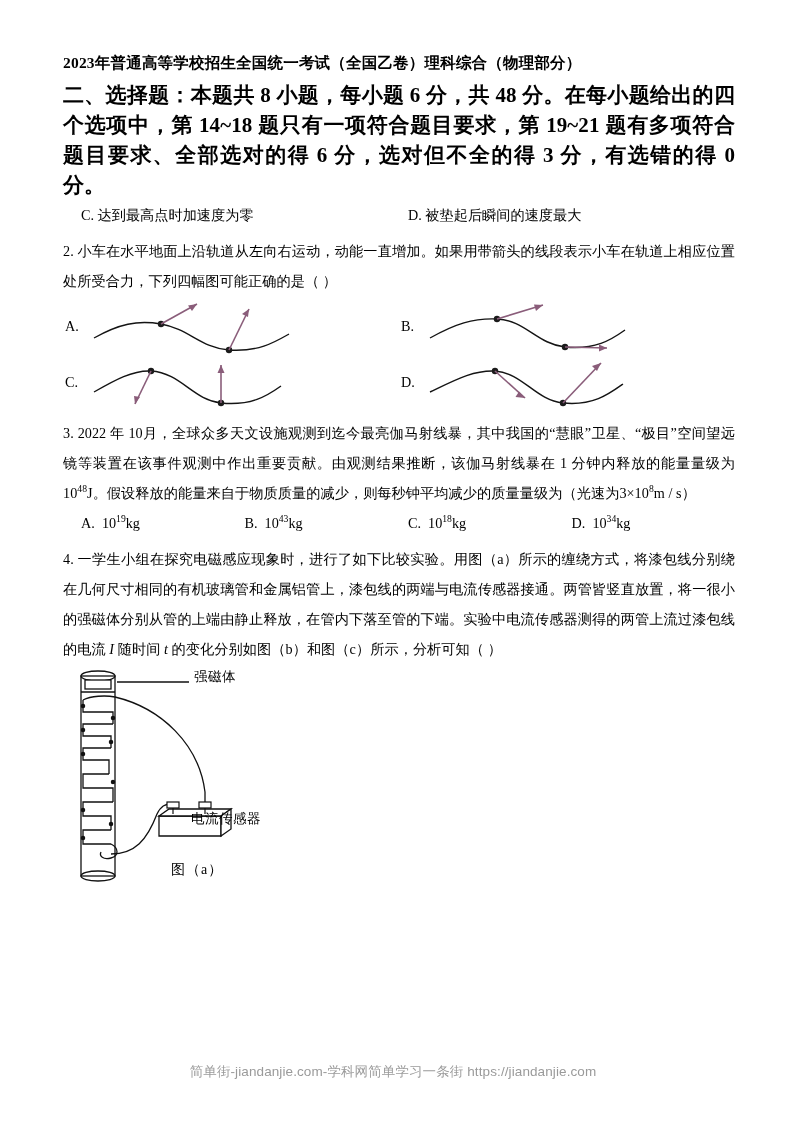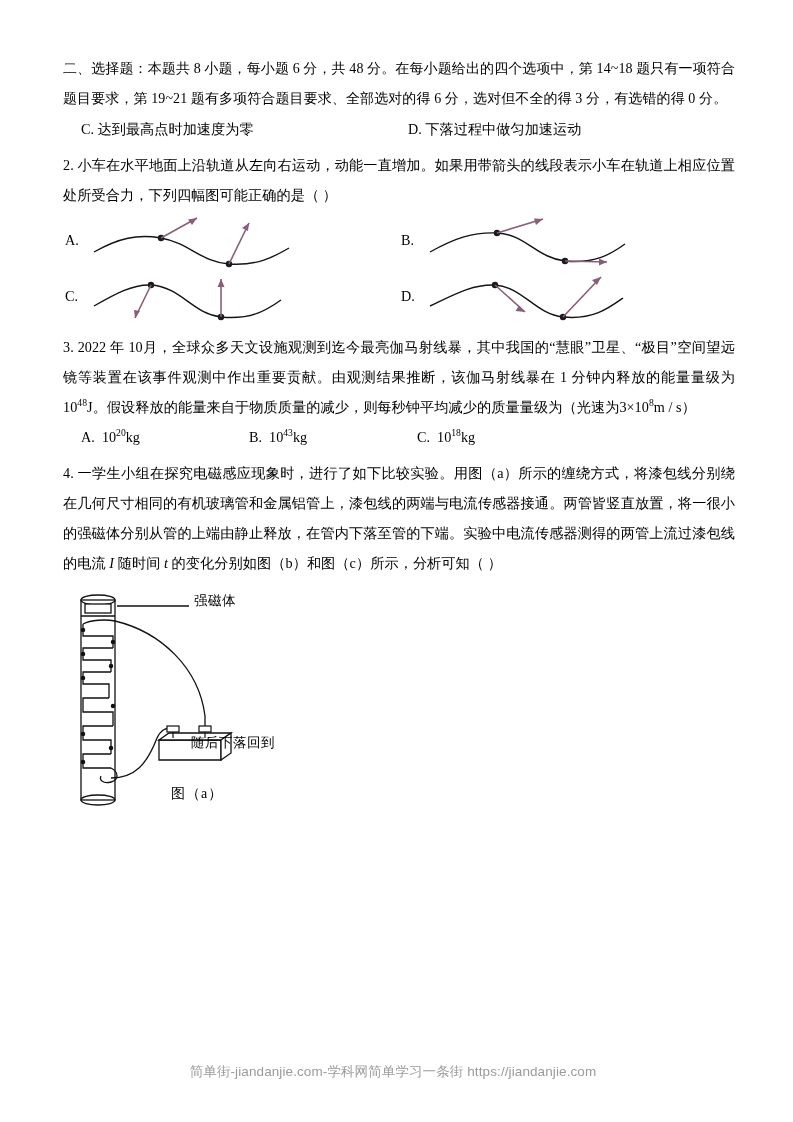--- a/index.html
+++ b/index.html
@@ -28,22 +28,22 @@
     width: 672px;
   }
   .title {
     font-size: 15.5px;
     font-weight: bold;
     line-height: 26px;
     letter-spacing: 0.2px;
     white-space: nowrap;
   }
   .instr {
-    font-size: 14px;
-    font-weight: normal;
+    font-size: 21px;
+    font-weight: bold;
     line-height: 30px;
     letter-spacing: 0.1px;
     margin-top: 4px;
     text-align: justify;
     text-justify: inter-character;
   }
   .q {
     font-size: 14.2px;
     line-height: 30px;
     letter-spacing: 0.05px;
@@ -91,21 +91,20 @@
   }
   .curvesvg {
     position: absolute;
     left: 26px;
     top: 0;
   }
 
   
   .figa {
     position: relative;
-    margin-top: 10px;
     height: 230px;
   }
   .figa-svg { position: absolute; left: 8px; top: 0; }
   .figa-cap {
     position: absolute;
     left: 108px;
     top: 197px;
     font-size: 14px;
     letter-spacing: 1px;
   }
@@ -136,26 +135,27 @@
     letter-spacing: 0.1px;
   }
 </style>
 </head>
 <body>
 
 <div class="page">
 
   <div class="doc">
 
+    <div class="title">2023年普通高等学校招生全国统一考试（全国乙卷）理科综合（物理部分）</div>
 
     <div class="instr">二、选择题：本题共 8 小题，每小题 6 分，共 48 分。在每小题给出的四个选项中，第 14~18 题只有一项符合题目要求，第 19~21 题有多项符合题目要求、全部选对的得 6 分，选对但不全的得 3 分，有选错的得 0 分。</div>
 
     <div class="opts2">
       <div class="opt-ind">C. 达到最高点时加速度为零</div>
-      <div>D. 下落过程中做匀加速运动</div>
+      <div>D. 被垫起后瞬间的速度最大</div>
     </div>
 
     <div class="q">
       <span class="q-body"><span>2.</span> <span>小车在水平地面上沿轨道从左向右运动，动能一直增加。如果用带箭头的线段表示小车在轨道上相应位置处所受合力，下列四幅图可能正确的是（    ）</span></span>
     </div>
 
     <div class="curvegrid">
 
       <div class="curvecell" style="left:0px; top:0px;">
         <span class="curvelabel">A.</span>
@@ -208,23 +208,24 @@
           <polygon points="176,7 167,10 172,15" fill="#8a5d7a"></polygon>
         </svg>
       </div>
 
     </div>
 
     <div class="q">
       <span class="q-body"><span>3.</span> <span>2022 年 10月，全球众多天文设施观测到迄今最亮伽马射线暴，其中我国的“慧眼”卫星、“极目”空间望远镜等装置在该事件观测中作出重要贡献。由观测结果推断，该伽马射线暴在 1 分钟内释放的能量量级为</span><span>10</span><sup>48</sup><span>J</span><span>。假设释放的能量来自于物质质量的减少，则每秒钟平均减少的质量量级为（光速为</span><span>3×10</span><sup>8</sup><span>m / s</span><span>）</span></span>
     </div>
     <div class="opts4">
-      <div class="opt-ind"><span>A.</span>&nbsp;&nbsp;<span>10</span><sup>20</sup><span>kg</span></div>
+      <div class="opt-ind"><span>A.</span>&nbsp;&nbsp;<span>10</span><sup>19</sup><span>kg</span></div>
       <div><span>B.</span>&nbsp;&nbsp;<span>10</span><sup>43</sup><span>kg</span></div>
       <div><span>C.</span>&nbsp;&nbsp;<span>10</span><sup>18</sup><span>kg</span></div>
+      <div><span>D.</span>&nbsp;&nbsp;<span>10</span><sup>34</sup><span>kg</span></div>
     </div>
 
     <div class="q">
       <span class="q-body"><span>4.</span> <span>一学生小组在探究电磁感应现象时，进行了如下比较实验。用图（a）所示的缠绕方式，将漆包线分别绕在几何尺寸相同的有机玻璃管和金属铝管上，漆包线的两端与电流传感器接通。两管皆竖直放置，将一很小的强磁体分别从管的上端由静止释放，在管内下落至管的下端。实验中电流传感器测得的两管上流过漆包线的电流 </span><span class="ital">I</span><span> 随时间 </span><span class="ital">t</span><span> 的变化分别如图（b）和图（c）所示，分析可知（    ）</span></span>
     </div>
 
     <div class="figa">
       <svg class="figa-svg" width="340" height="230" viewBox="0 0 340 230">
         <g stroke="#111111" fill="none" stroke-width="1.3">
 
@@ -271,21 +272,21 @@
           <rect x="96" y="138" width="12" height="6"></rect>
           <rect x="128" y="138" width="12" height="6"></rect>
           <line x1="102" y1="144" x2="102" y2="150" stroke="#111111"></line>
           <line x1="134" y1="144" x2="134" y2="150" stroke="#111111"></line>
         </g>
 
         <line x1="46" y1="18" x2="118" y2="18" stroke="#111111" stroke-width="1.3"></line>
       </svg>
 
       <div class="figa-magnet-label">强磁体</div>
-      <div class="figa-sensor-label">随后下落回到</div>
+      <div class="figa-sensor-label">电流传感器</div>
       <div class="figa-cap">图（a）</div>
     </div>
 
   </div>
 
   <div class="footer">简单街-jiandanjie.com-学科网简单学习一条街 https://jiandanjie.com</div>
 
 </div>
 
 </body></html>

